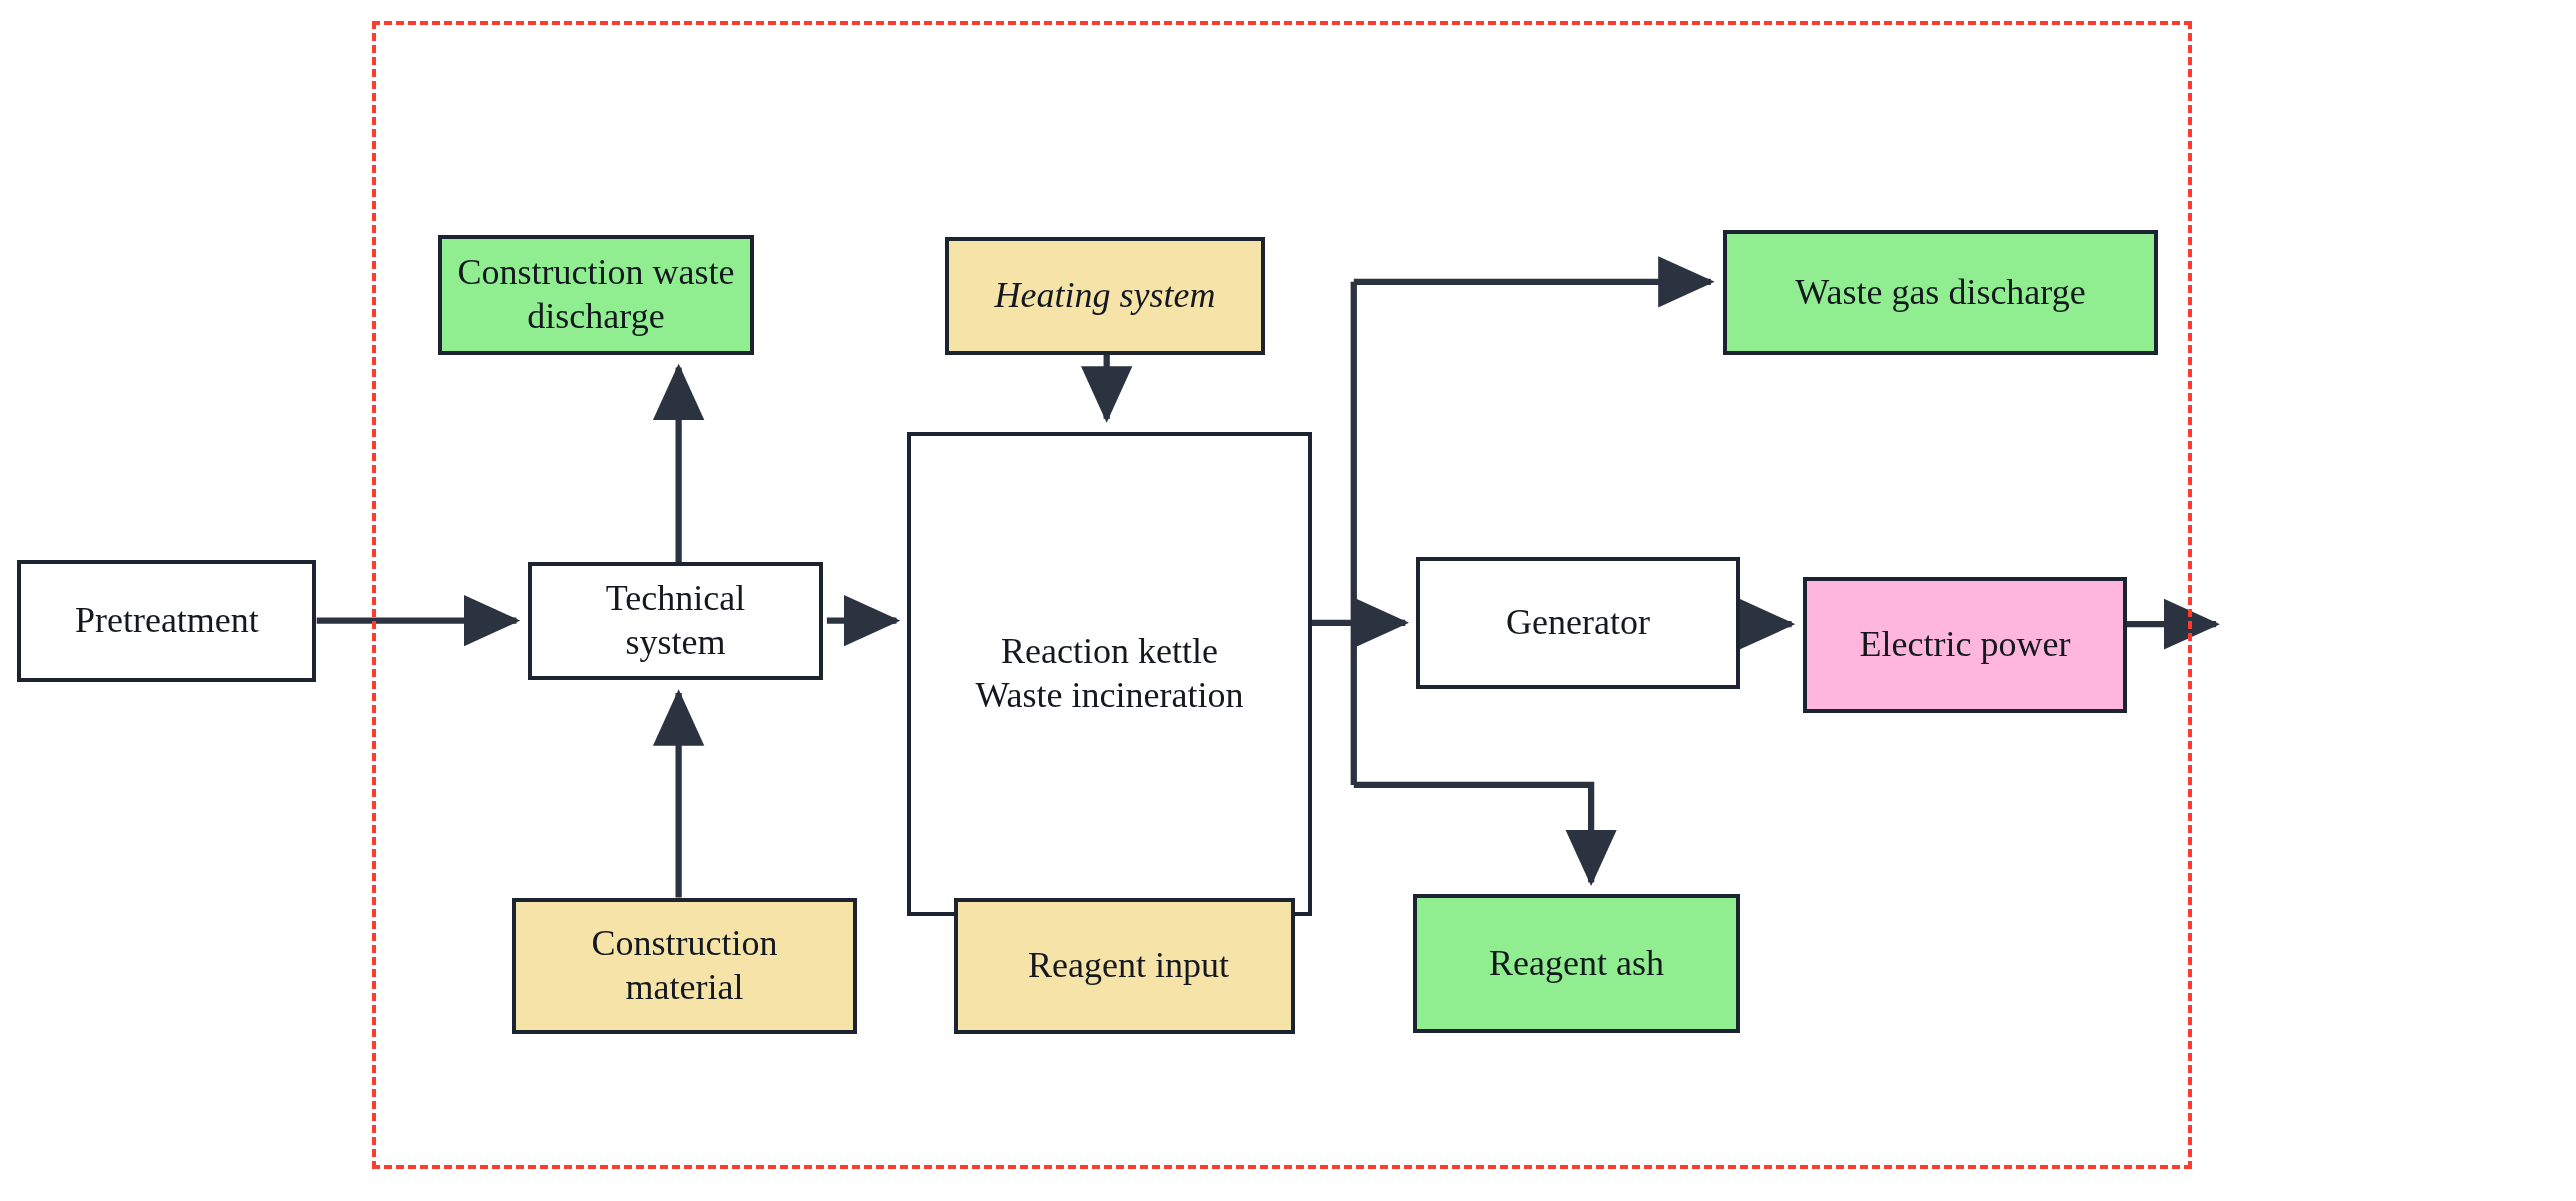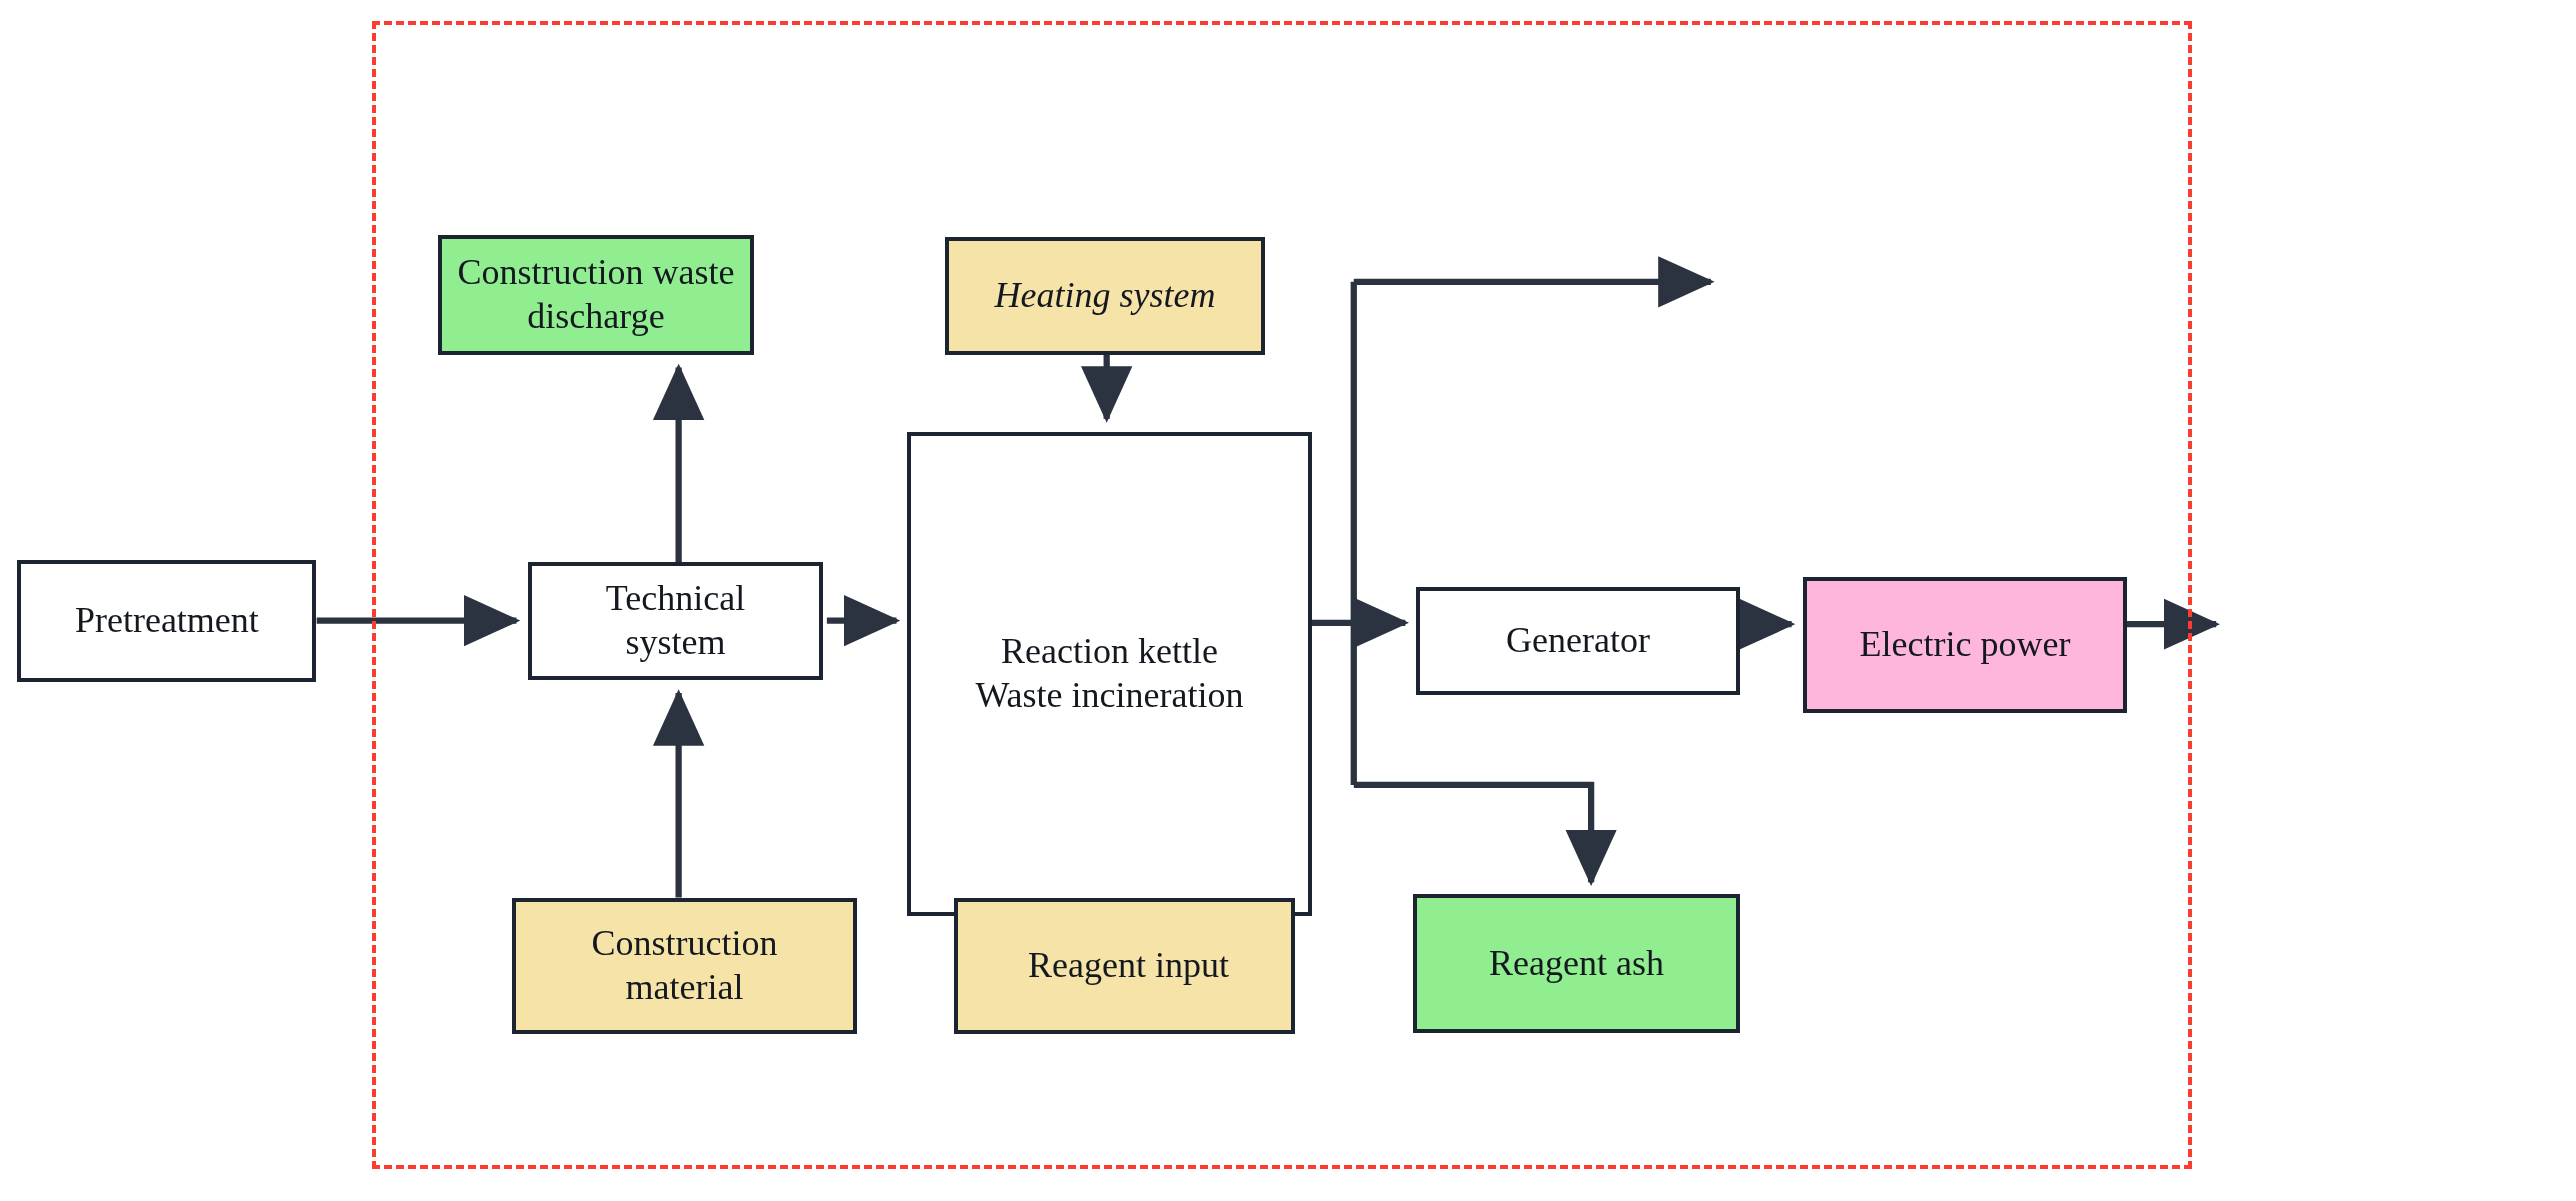--- a/index.html
+++ b/index.html
@@ -93,18 +93,19 @@
   <div class="node green" style="left: 438px; top: 235px; width: 316px; height: 120px; text-align: center;">Construction waste
 discharge</div>
   <div class="node white" style="left: 528px; top: 562px; width: 295px; height: 118px;">Technical
 system</div>
   <div class="node yellow" style="left: 512px; top: 898px; width: 345px; height: 136px;">Construction
 material</div>
   <div class="node yellow" style="left: 945px; top: 237px; width: 320px; height: 118px; font-style: italic;">Heating system</div>
   <div class="node white" style="left: 907px; top: 432px; width: 405px; height: 484px;">Reaction kettle
 Waste incineration</div>
   <div class="node yellow" style="left: 954px; top: 898px; width: 341px; height: 136px; padding-left: 15px;">Reagent input</div>
-  <div class="node white" style="left: 1416px; top: 557px; width: 324px; height: 108px; margin-top: 30px;">Generator</div>
+  <div class="node green" style="left: 1723px; top: 230px; width: 435px; height: 125px;">Waste gas discharge</div>
+  <div class="node white" style="left: 1416px; top: 557px; width: 324px; height: 132px;">Generator</div>
   <div class="node green" style="left: 1413px; top: 894px; width: 327px; height: 139px;">Reagent ash</div>
   <div class="node pink" style="left: 1803px; top: 577px; width: 324px; height: 136px;">Electric power</div>
 
 </div>
 
 
 </body></html>

